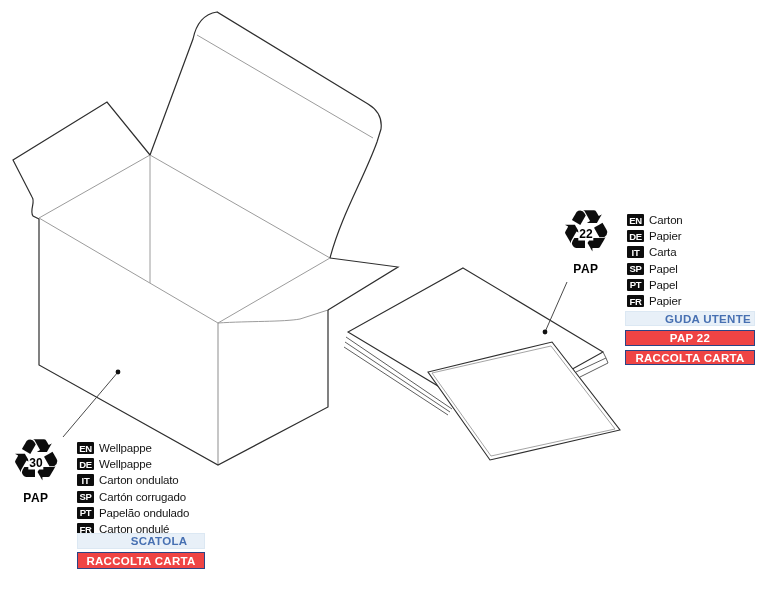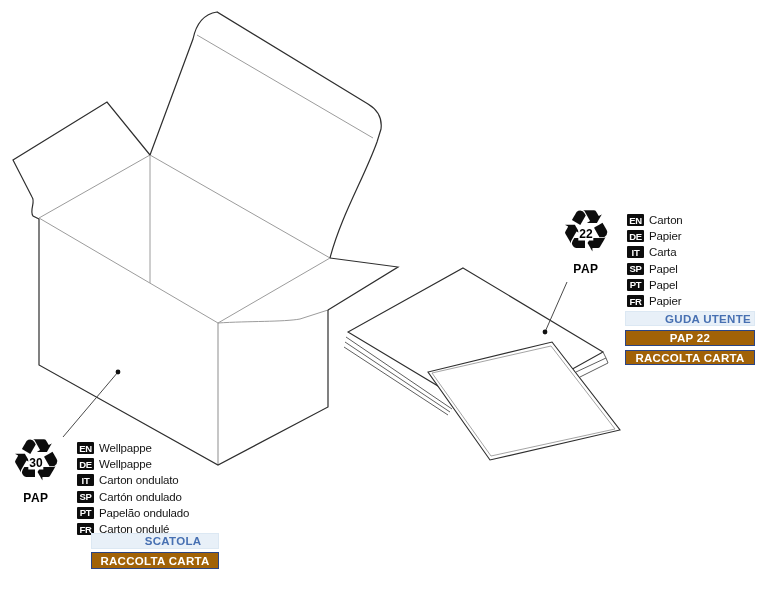--- a/index.html
+++ b/index.html
@@ -75,21 +75,21 @@
     box-sizing: border-box;
     display: flex;
     align-items: center;
     justify-content: center;
     font-weight: 700;
     font-size: 11.5px;
     letter-spacing: 0.3px;
     white-space: nowrap;
   }
   .bar-light { background: #e8f0f8; color: #4770b2; border: 1px solid #dce8f3; padding-left: 36px; }
-  .bar-dark  { background: #a16207; color: #ffffff; border: 1px solid #2a4485; }
+  .bar-dark  { background: #ef4444; color: #ffffff; border: 1px solid #2a4485; }
 </style>
 </head>
 <body>
 
 <div class="canvas">
 
   <svg class="illustration" width="757" height="600" viewBox="0 0 757 600">
 
     <g stroke="#9c9c9c" stroke-width="1" fill="none">
       <line x1="39" y1="218" x2="150" y2="155"></line>
@@ -146,33 +146,33 @@
     <div class="lang-row">
       <span class="lang-badge">DE</span>
       <span class="lang-text">Wellpappe</span>
     </div>
     <div class="lang-row">
       <span class="lang-badge">IT</span>
       <span class="lang-text">Carton ondulato</span>
     </div>
     <div class="lang-row">
       <span class="lang-badge">SP</span>
-      <span class="lang-text">Cartón ondulado</span>
+      <span class="lang-text">Cartón corrugado</span>
     </div>
     <div class="lang-row">
       <span class="lang-badge">PT</span>
       <span class="lang-text">Papelão ondulado</span>
     </div>
     <div class="lang-row">
       <span class="lang-badge">FR</span>
       <span class="lang-text">Carton ondulé</span>
     </div>
   </div>
 
-  <div class="bars" style="left:91px; top:533px; width:128px;">
+  <div class="bars" style="left:77px; top:533px; width:128px;">
     <div class="bar bar-light" style="height:16px; margin-bottom:3px;">SCATOLA</div>
     <div class="bar bar-dark" style="height:17px;">RACCOLTA CARTA</div>
   </div>
 
   <div class="recycle-symbol" style="left:557px; top:206px;">
     <span class="recycle-glyph">♻</span>
     <span class="recycle-num">22</span>
     <span class="recycle-pap">PAP</span>
   </div>
 

